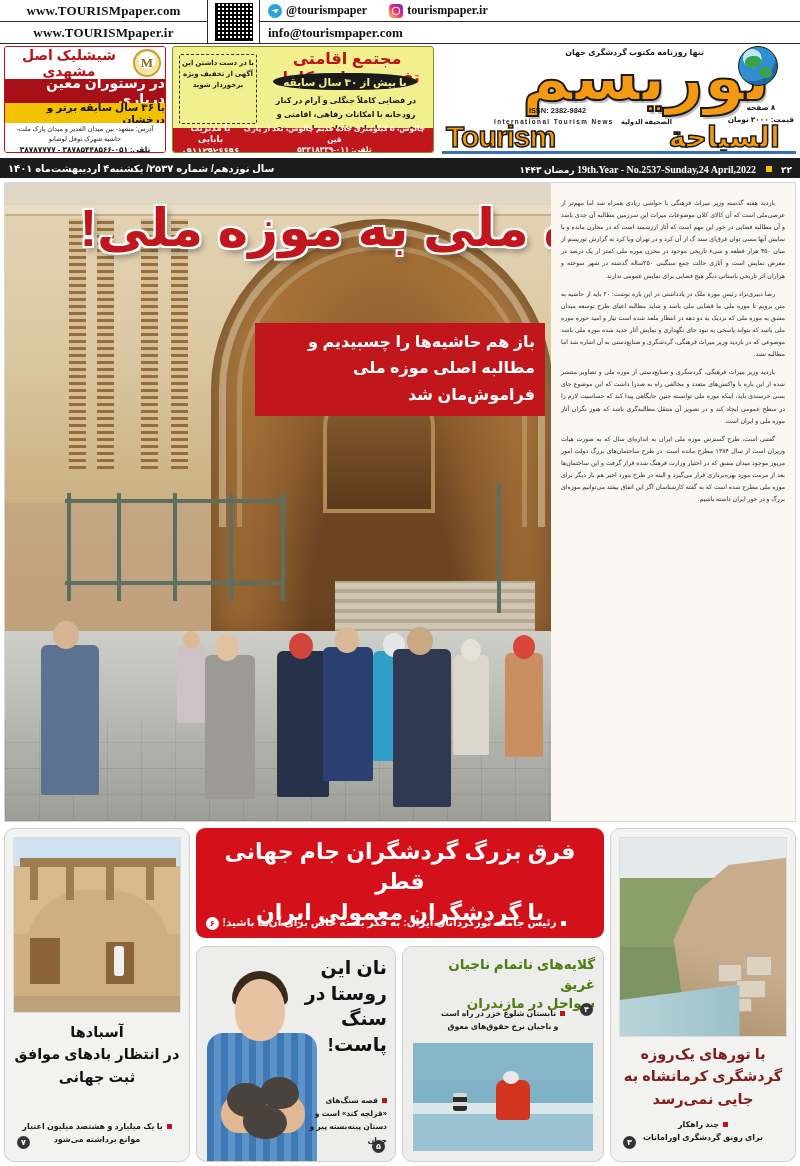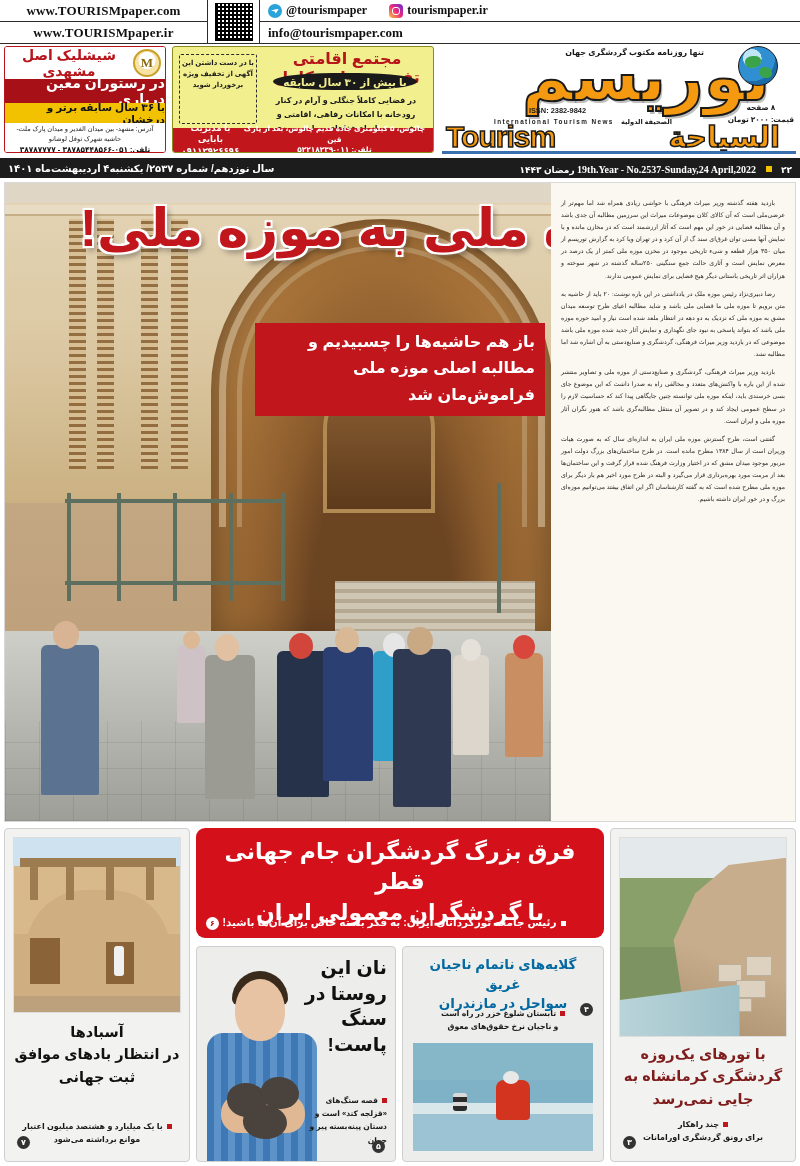--- a/index.html
+++ b/index.html
@@ -181,21 +181,21 @@
      background:#fbf8f1; padding:14px 10px 10px 10px;
      direction:rtl; text-align:justify;
      font-size:6.2px; line-height:1.95; color:#262626;
      column-count:1;
   }
   .lead-text p { margin-bottom:6px; text-indent:10px; }
 
   
   .band2 { position:absolute; left:4px; top:828px; width:792px; height:334px; }
 
-  .card { position:absolute; background:#f2f2f0; border:1px solid #cfcfcf; border-radius:4px; overflow:hidden; }
+  .card { position:absolute; background:#f2f2f0; border:1px solid #cfcfcf; border-radius:10px; overflow:hidden; }
 
   
   .c-left { left:0; top:0; width:186px; height:334px; }
   .c-left .ph { position:absolute; left:8px; top:8px; width:168px; height:176px;
       border:1px solid #ddd; overflow:hidden;
       background:linear-gradient(180deg,#cfe2ef 0 16%,#d8b98c 16% 82%,#bda17c 82% 100%);}
   .adobe { position:absolute; background:#cfae82; }
   .c-left .tt { position:absolute; left:6px; right:6px; top:192px; text-align:center;
       font-size:14.5px; font-weight:bold; line-height:1.55; color:#111; direction:rtl;}
   .c-left .dk { position:absolute; left:8px; right:8px; bottom:14px; text-align:center;
@@ -222,22 +222,22 @@
   .manph { position:absolute; left:2px; bottom:0; width:126px; height:206px; overflow:hidden;}
   .man-head{ position:absolute; left:36px; top:24px; width:50px;height:62px;border-radius:50% 50% 46% 46%;background:#e8c3a3;}
   .man-hair{ position:absolute; left:33px; top:16px; width:56px;height:34px;border-radius:28px 28px 6px 6px;background:#3a2a1c;}
   .man-body{ position:absolute; left:8px; top:78px; width:110px;height:128px;border-radius:16px 16px 0 0;
      background:repeating-linear-gradient(90deg,#3f79b5 0 7px,#5d93c9 7px 14px),#3f79b5;}
   .man-hands{ position:absolute; left:22px; top:140px; width:84px;height:38px;border-radius:18px;background:#e0b894;}
   .stone{ position:absolute; border-radius:46% 54% 48% 52%; background:#4a423c; }
 
   
   .c-sea { left:398px; top:118px; width:202px; height:216px; background:#ededeb;}
-  .c-sea .tt { position:absolute; left:8px; right:8px; top:8px; text-align:center; direction:rtl;
-     font-size:13.5px; font-weight:bold; line-height:1.45; color:#0369a1;}
+  .c-sea .tt { position:absolute; left:8px; right:8px; top:8px; direction:rtl;
+     font-size:13.5px; font-weight:bold; line-height:1.45; color:#4d7c0f;}
   .c-sea .dk { position:absolute; left:8px; right:8px; top:60px; text-align:center; direction:rtl;
      font-size:7.8px; font-weight:bold; line-height:1.7; color:#1a1a1a;}
   .c-sea .ph { position:absolute; left:10px; right:10px; bottom:10px; height:108px; overflow:hidden;
      background:linear-gradient(180deg,#86b7c9 0 34%,#7fb2c6 34% 56%,#d9e6ea 56% 66%,#9cc3d4 66% 100%);}
   .swimmer-body{ position:absolute; left:46%; top:34%; width:34px;height:40px;border-radius:8px 8px 4px 4px;background:#d3341f;}
   .swimmer-head{ position:absolute; left:50%; top:26%; width:16px;height:13px;border-radius:50%;background:#e8e8e8;}
   .buoy{ position:absolute; left:22%; top:46%; width:14px;height:18px;border-radius:3px;
      background:repeating-linear-gradient(0deg,#2b2b2b 0 5px,#d9d9d9 5px 9px);}
 
   

